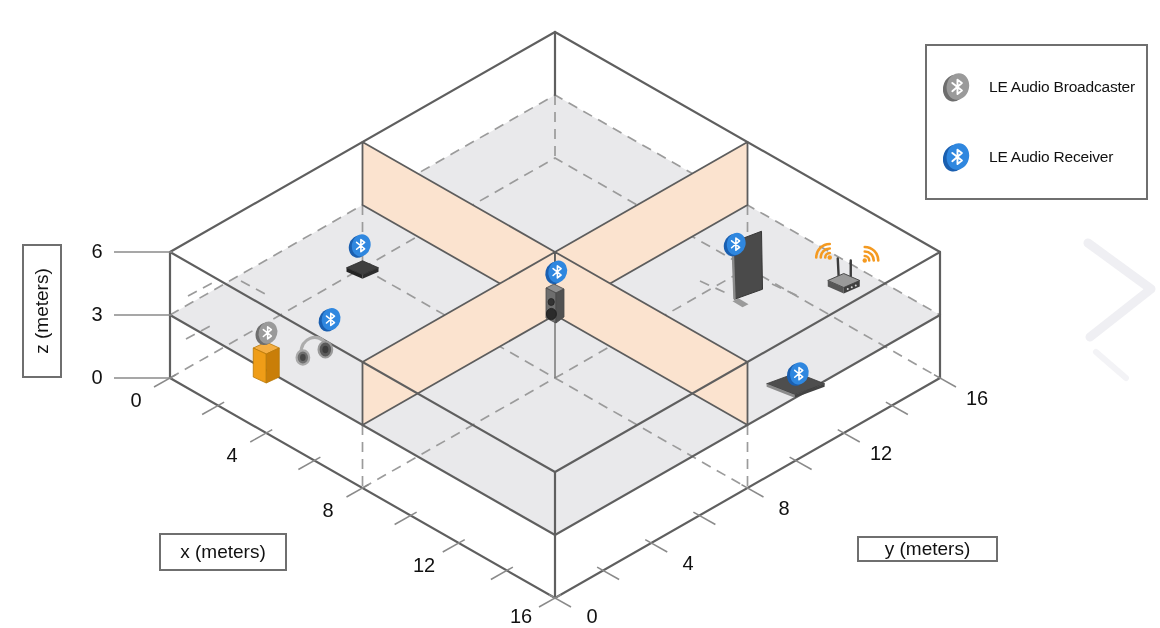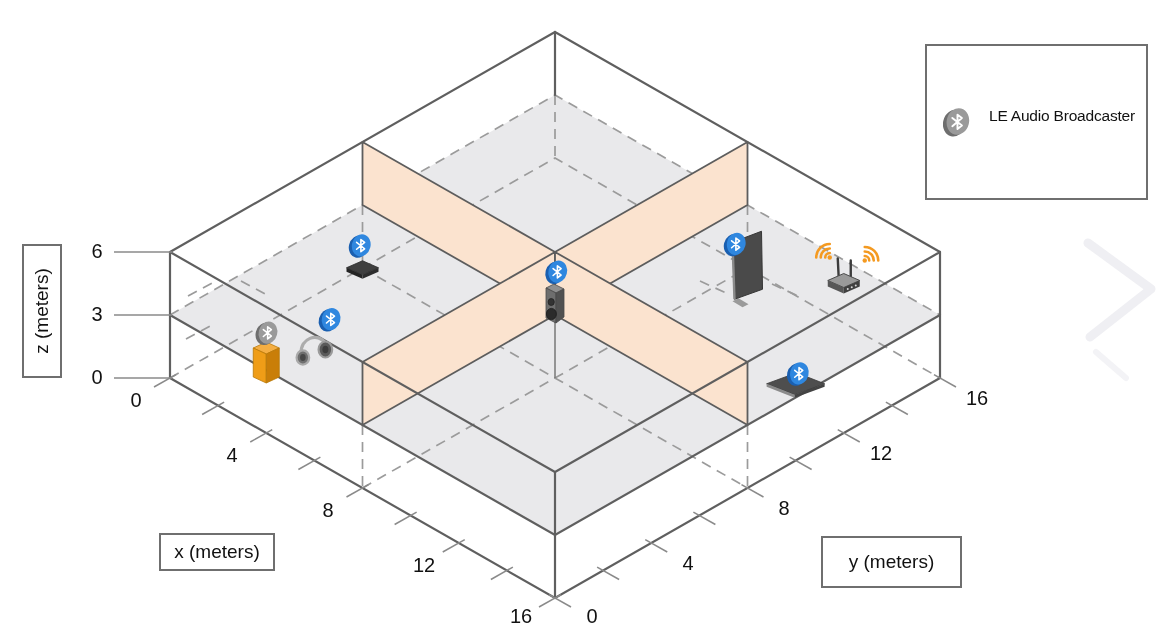--- a/index.html
+++ b/index.html
@@ -12,21 +12,21 @@
   .tickline{stroke:#8a8a8a;stroke-width:1.5;}
   .wallpanel{stroke:#5d5d5d;stroke-width:1.8;stroke-linejoin:round;}
   .tick{position:absolute;transform:translate(-50%,-50%);font-size:20px;line-height:1;
         color:#111;white-space:nowrap;}
   .axisbox{position:absolute;background:#fff;border:2px solid #6f6f6f;display:flex;
            align-items:center;justify-content:center;font-size:19px;box-sizing:border-box;}
   #zbox span{transform:rotate(-90deg);white-space:nowrap;}
   #legend{position:absolute;left:925px;top:44px;width:223px;height:156px;background:#fff;
           border:2px solid #6f6f6f;box-sizing:border-box;display:flex;flex-direction:column;
           justify-content:space-around;padding:6px 6px;}
-  .lrow{display:flex;gap:8px;}
+  .lrow{display:flex;align-items:center;gap:8px;}
   .licon{width:48px;display:flex;align-items:center;justify-content:center;flex:0 0 48px;}
   .ltext{font-size:15.5px;font-weight:500;letter-spacing:-0.2px;white-space:nowrap;}
 </style>
 </head>
 <body>
 
 <div id="app">
 
   <svg id="scene" viewBox="0 0 1160 628" xmlns="http://www.w3.org/2000/svg">
     <defs>
@@ -179,34 +179,42 @@
   <span class="tick" style="left:592px;top:616px">0</span>
   <span class="tick" style="left:688px;top:563px">4</span>
   <span class="tick" style="left:784px;top:508px">8</span>
   <span class="tick" style="left:881px;top:453px">12</span>
   <span class="tick" style="left:977px;top:398px">16</span>
 
   <span class="tick" style="left:97px;top:377px">0</span>
   <span class="tick" style="left:97px;top:314px">3</span>
   <span class="tick" style="left:97px;top:251px">6</span>
 
-  <div class="axisbox" style="left:159px;top:533px;width:116px;height:38px;">
+  <div class="axisbox" style="left:159px;top:533px;width:128px;height:38px;">
     <span>x (meters)</span>
   </div>
-  <div class="axisbox" style="left:821px;top:536px;width:141px;height:52px;">
+  <div class="axisbox" style="left:857px;top:536px;width:141px;height:26px;">
     <span>y (meters)</span>
   </div>
   <div class="axisbox" id="zbox" style="left:22px;top:244px;width:40px;height:134px;">
     <span>z (meters)</span>
   </div>
 
   <div id="legend">
     <div class="lrow">
       <span class="licon">
         <svg width="28" height="30" viewBox="-13 -14 26 28">
             <use href="#badge-gray" transform="scale(1.12)"></use>
           </svg>
       </span>
       <span class="ltext">LE Audio Broadcaster</span>
     </div>
+    <div class="lrow">
+      <span class="licon">
+        <svg width="28" height="30" viewBox="-13 -14 26 28">
+            <use href="#badge-blue" transform="scale(1.12)"></use>
+          </svg>
+      </span>
+      <span class="ltext">LE Audio Receiver</span>
+    </div>
   </div>
 
 </div>
 
 </body></html>

